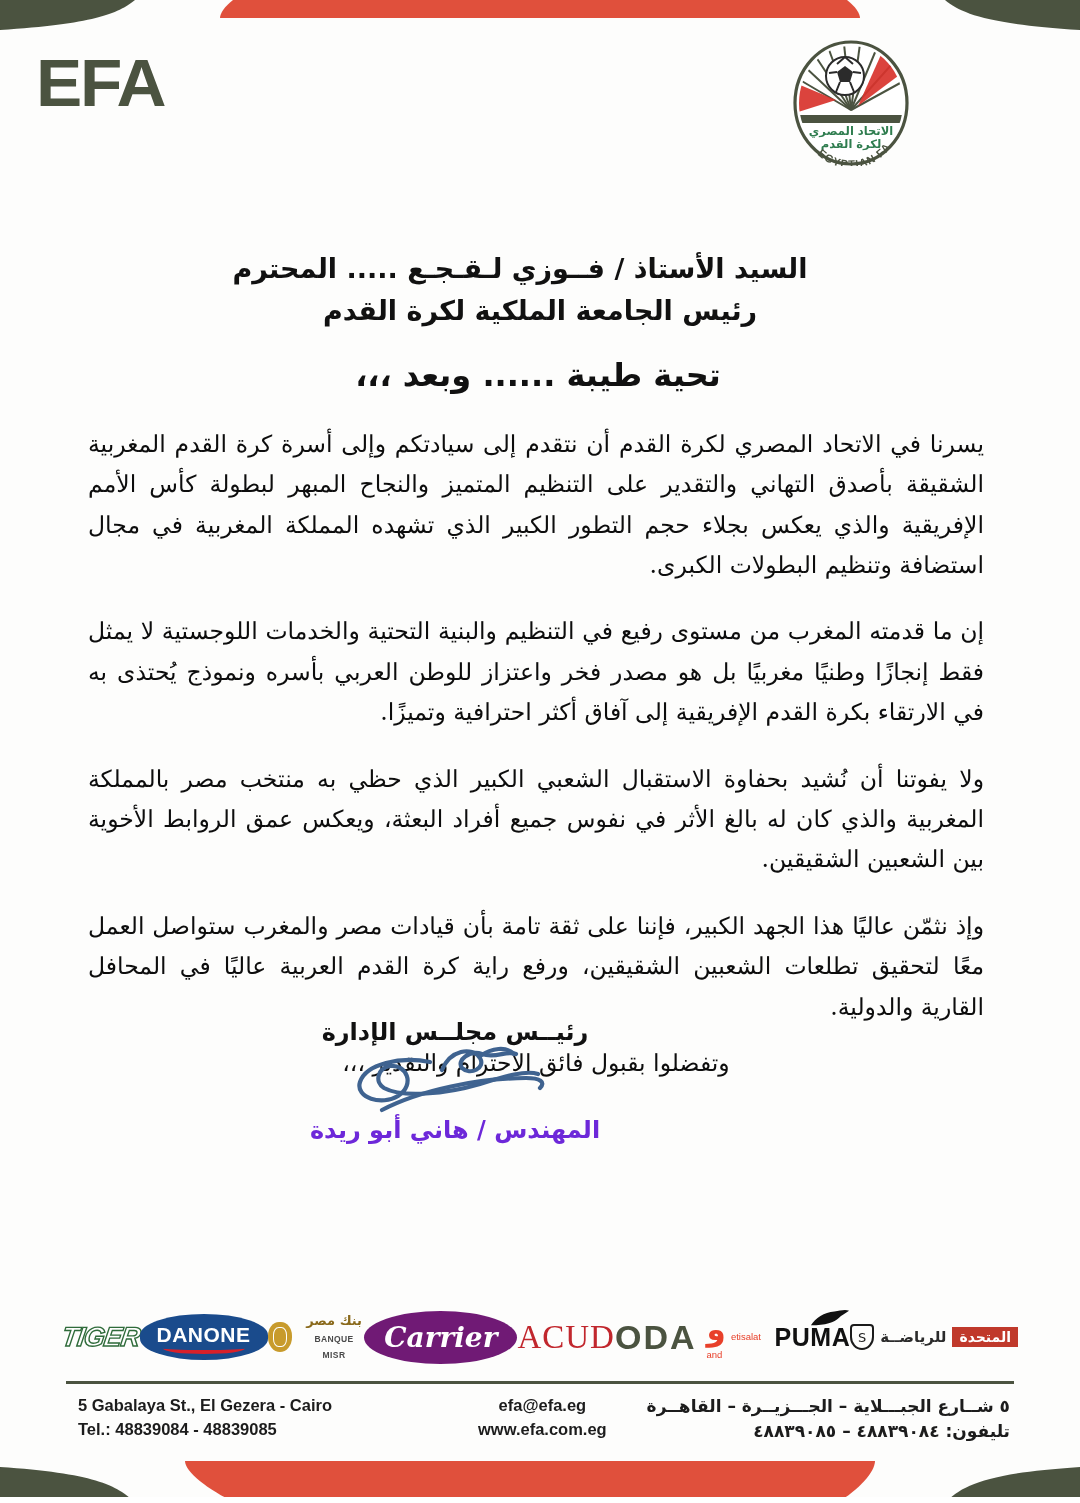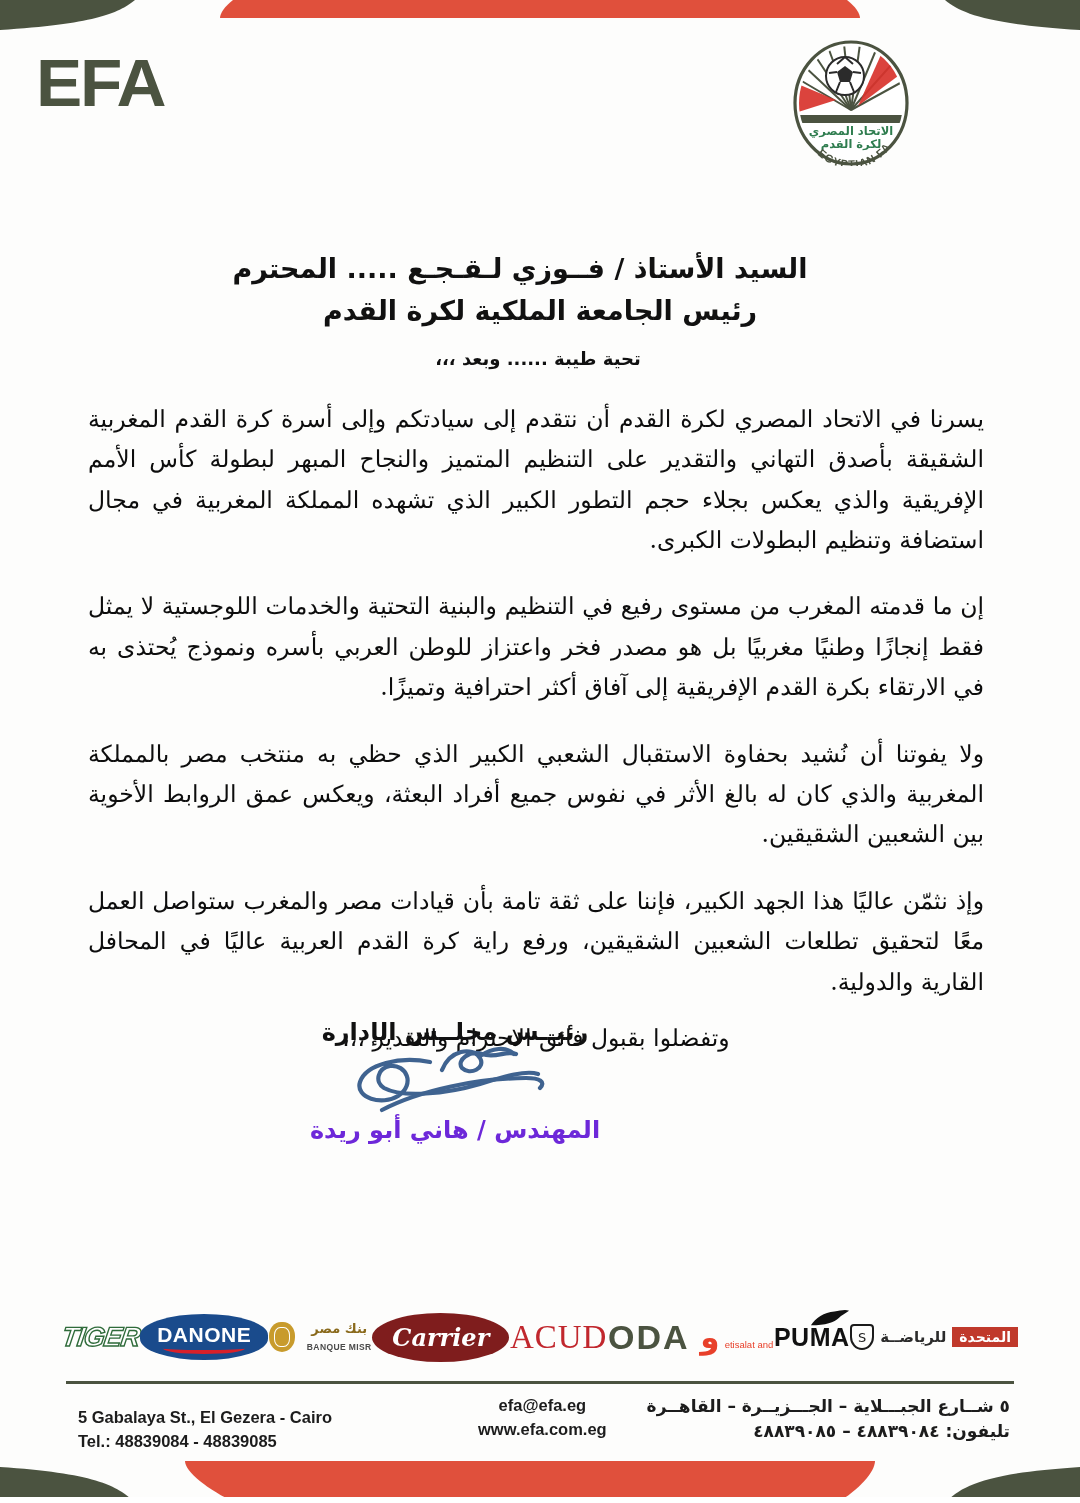--- a/index.html
+++ b/index.html
@@ -82,26 +82,26 @@
     font-size: 27px;
     color: #111111;
     line-height: 1.55;
     letter-spacing: 0px;
     direction: rtl;
   }
   .salutation-line-1 { padding-right: 40px; }
   .salutation-line-2 { padding-right: 0px; }
 
   .greeting {
-    margin-top: 16px;
+    margin-top: 24px;
     text-align: center;
     padding-right: 4px;
     font-family: "DejaVu Sans", sans-serif;
     font-weight: 700;
-    font-size: 18px;
+    font-size: 32px;
     color: #111111;
     direction: rtl;
   }
 
   .body-paras {
     margin-top: 30px;
     padding: 0 96px 0 88px;
   }
   .para {
     font-family: "DejaVu Serif", serif;
@@ -231,45 +231,45 @@
     direction: rtl;
   }
   .bm-en {
     font-family: "Liberation Sans", sans-serif;
     font-size: 8.5px;
     font-weight: 700;
     color: #4a4a4a;
     letter-spacing: 0.4px;
   }
   .logo-carrier {
-    background: #7f1d1d;
+    background: #701a75;
     border-radius: 50% / 50%;
     padding: 10px 20px;
     color: #ffffff;
     font-family: "DejaVu Serif", serif;
     font-style: italic;
     font-weight: 700;
-    font-size: 24px;
+    font-size: 28px;
   }
   .logo-acud {
     font-family: "Liberation Serif", serif;
     font-size: 33px;
     font-weight: 400;
     color: #c1272d;
     letter-spacing: 1px;
   }
   .logo-oda {
     font-family: "Liberation Sans", sans-serif;
     font-weight: 700;
     font-size: 34px;
     color: #4b5340;
     letter-spacing: 2px;
   }
   .logo-etisalat {
-    text-align: center;
+    text-align: left;
     line-height: 1;
     margin-left: 10px;
   }
   .et-mark {
     font-family: "DejaVu Sans", sans-serif;
     font-size: 31px;
     font-weight: 700;
     color: #e8402a;
     direction: rtl;
   }
@@ -342,21 +342,21 @@
   .footer {
     position: absolute;
     top: 1390px;
     left: 0;
     width: 1080px;
     height: 58px;
   }
   .f-left {
     position: absolute;
     left: 78px;
-    top: 16px;
+    top: 4px;
     font-family: "Liberation Sans", sans-serif;
     font-weight: 700;
     font-size: 16.5px;
     color: #1c1c1c;
     line-height: 1.45;
   }
   .f-center {
     position: absolute;
     left: 478px;
     top: 4px;

